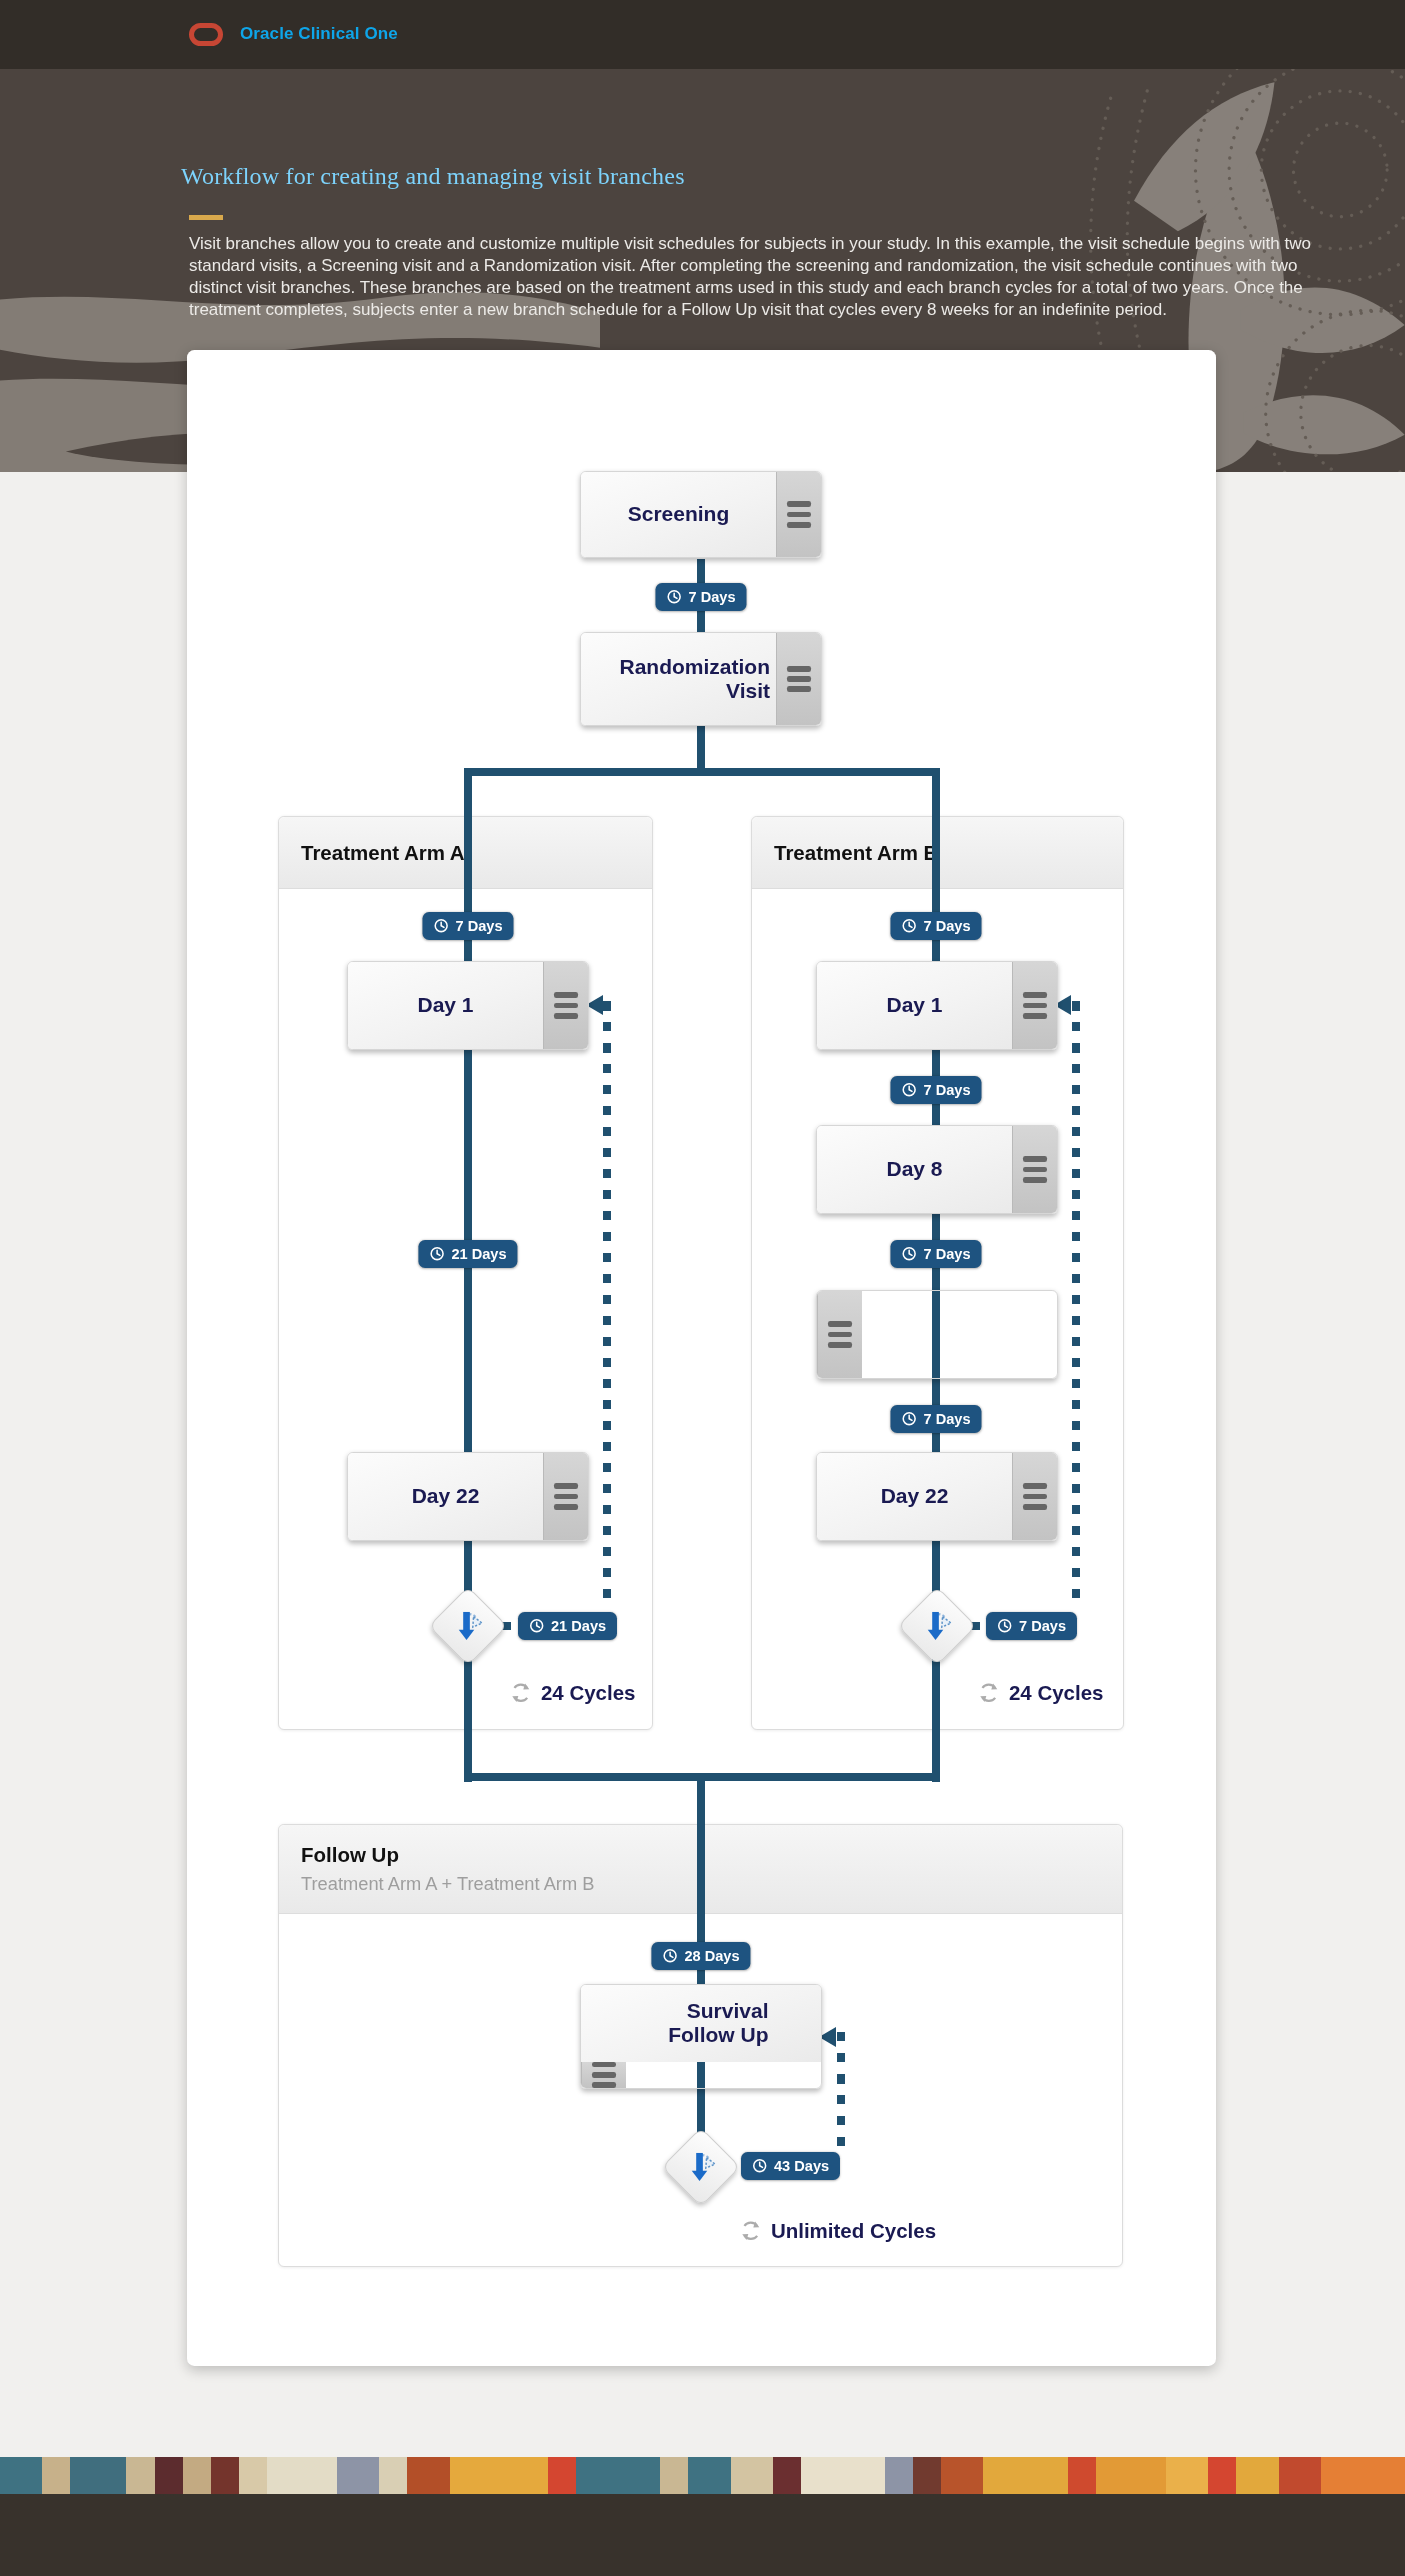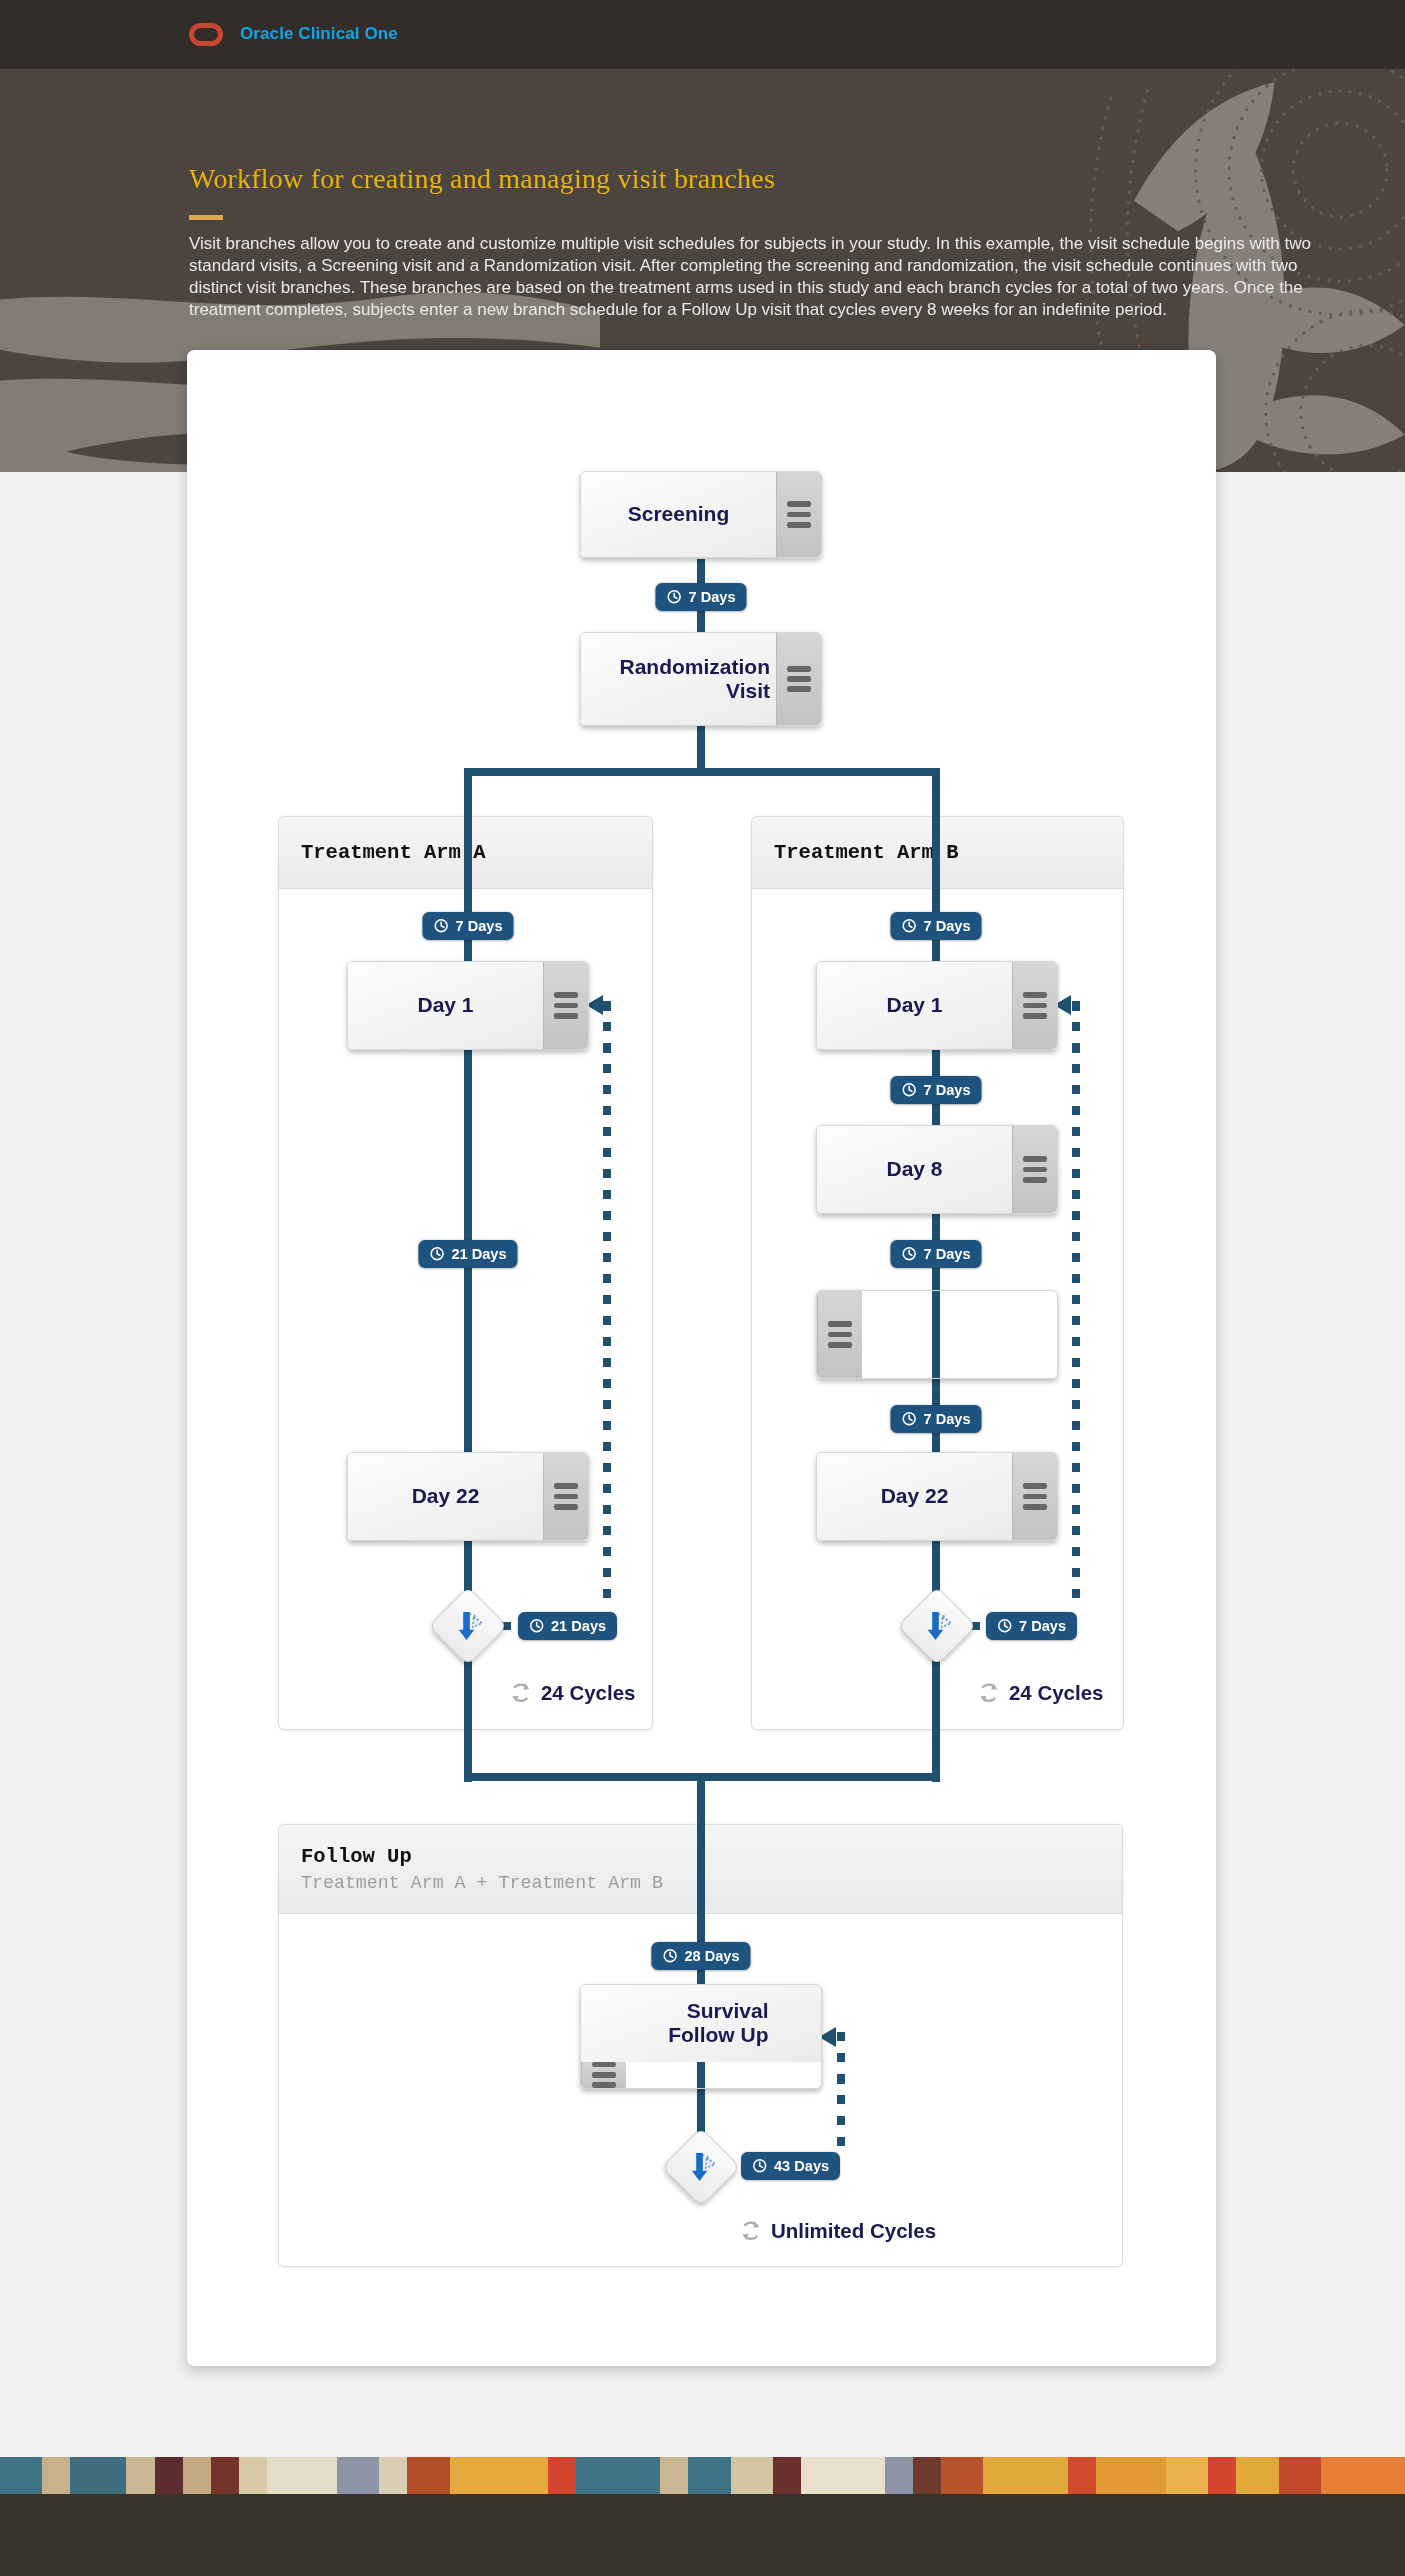--- a/index.html
+++ b/index.html
@@ -10,42 +10,42 @@
 
   
   .topbar{left:0;top:0;width:1405px;height:69px;background:#322d28;z-index:6;display:flex;align-items:center;}
   .brand{display:flex;align-items:center;gap:17px;margin-left:189px;cursor:pointer;}
   .oracle-ring{width:34px;height:23.4px;border:5.9px solid var(--brand_red);border-radius:11.7px;}
   .brand-text{color:#0ea5e9;font-size:17px;font-weight:600;letter-spacing:0.1px;}
 
   
   .header{left:0;top:69px;width:1405px;height:403px;background:#4c443f;overflow:hidden;z-index:1;}
   .decor{pointer-events:none;}
-  .h-title{left:189px;top:94px;color:#eab308;font-family:"Liberation Serif", serif;
-           font-size:28px;font-weight:500;letter-spacing:0.2px;z-index:3;}
+  .h-title{left:181px;top:94px;color:#7dd3fc;font-family:"Liberation Serif", serif;
+           font-size:24px;font-weight:500;letter-spacing:0.2px;z-index:3;}
   .h-gold{left:189px;top:146px;width:34px;height:5.1px;background:var(--accent_gold);z-index:3;}
   .h-desc{left:189px;top:164px;width:1156px;color:#eceae7;font-size:17px;line-height:22px;z-index:3;}
 
   
   .card{left:187px;top:350px;width:1029px;height:2016px;background:#ffffff;border-radius:7.3px;
         box-shadow:0 3.7px 13px rgba(0,0,0,.22);z-index:5;}
 
   
   .line-v{width:8px;background:var(--connector_blue);z-index:1;}
   .line-h{height:8px;background:var(--connector_blue);z-index:1;}
   .dash-v{width:8px;background:repeating-linear-gradient(to bottom,var(--connector_blue) 0 9.5px,transparent 9.5px 21px);z-index:1;}
   .dash-h{height:8px;background:repeating-linear-gradient(to right,var(--connector_blue) 0 9.5px,transparent 9.5px 21px);z-index:1;}
   .arrow-left{width:0;height:0;border-top:10.2px solid transparent;border-bottom:10.2px solid transparent;
               border-right:17.6px solid var(--connector_blue);z-index:2;}
 
   
   .panel{background:#ffffff;border:0.7px solid #dcdcdc;border-radius:5.9px;z-index:0;
          box-shadow:0 0.7px 2.9px rgba(0,0,0,.07);}
   .panel-header{height:72px;border-radius:5.9px 5.9px 0 0;border-bottom:0.7px solid #dddddd;
-                background:linear-gradient(180deg,#f6f6f6,#e9e9e9);display:flex;align-items:center;padding-left:22px;font-family:Liberation Mono, monospace;}
+                background:linear-gradient(180deg,#f6f6f6,#e9e9e9);display:flex;align-items:center;padding-left:22px;}
   .panel-title{font-size:20.5px;font-weight:bold;color:#111111;}
   .panel-header.tall{height:89px;flex-direction:column;align-items:flex-start;justify-content:center;gap:5.1px;}
   .panel-subtitle{font-size:18.3px;color:#9e9e9e;}
 
   
   .visit-card{display:flex;border:0.7px solid #d6d6d6;border-radius:5.9px;overflow:hidden;z-index:2;
               box-shadow:0 2.2px 5.1px rgba(0,0,0,.25);}
   .visit-body{flex:1;background:linear-gradient(160deg,#fcfcfc 0%,#f3f3f3 55%,#eaeaea 100%);
               display:flex;align-items:center;justify-content:center;text-align:right;}
   .visit-label{color:var(--visit_text_navy);font-size:21px;font-weight:bold;line-height:1.15;}

